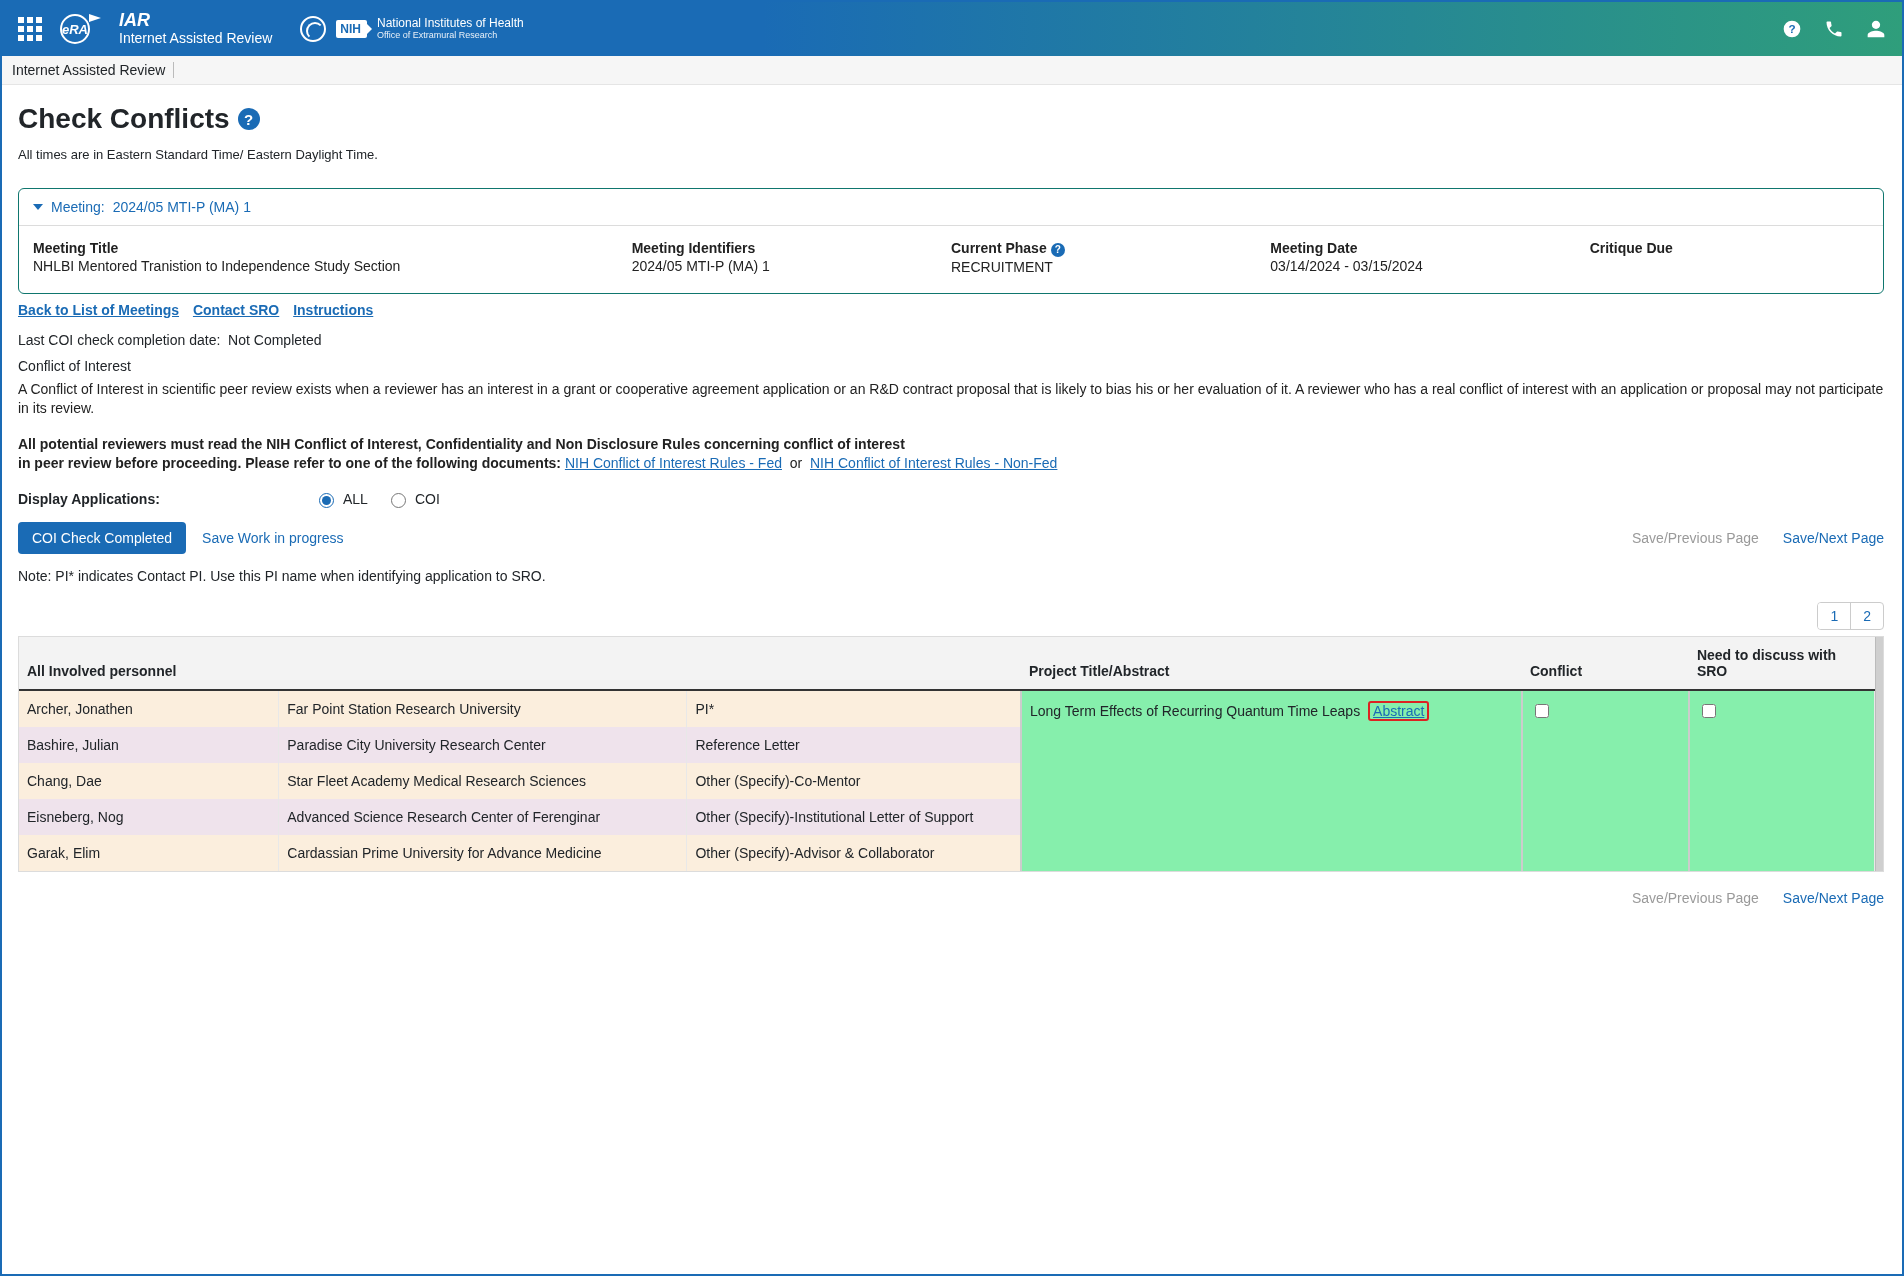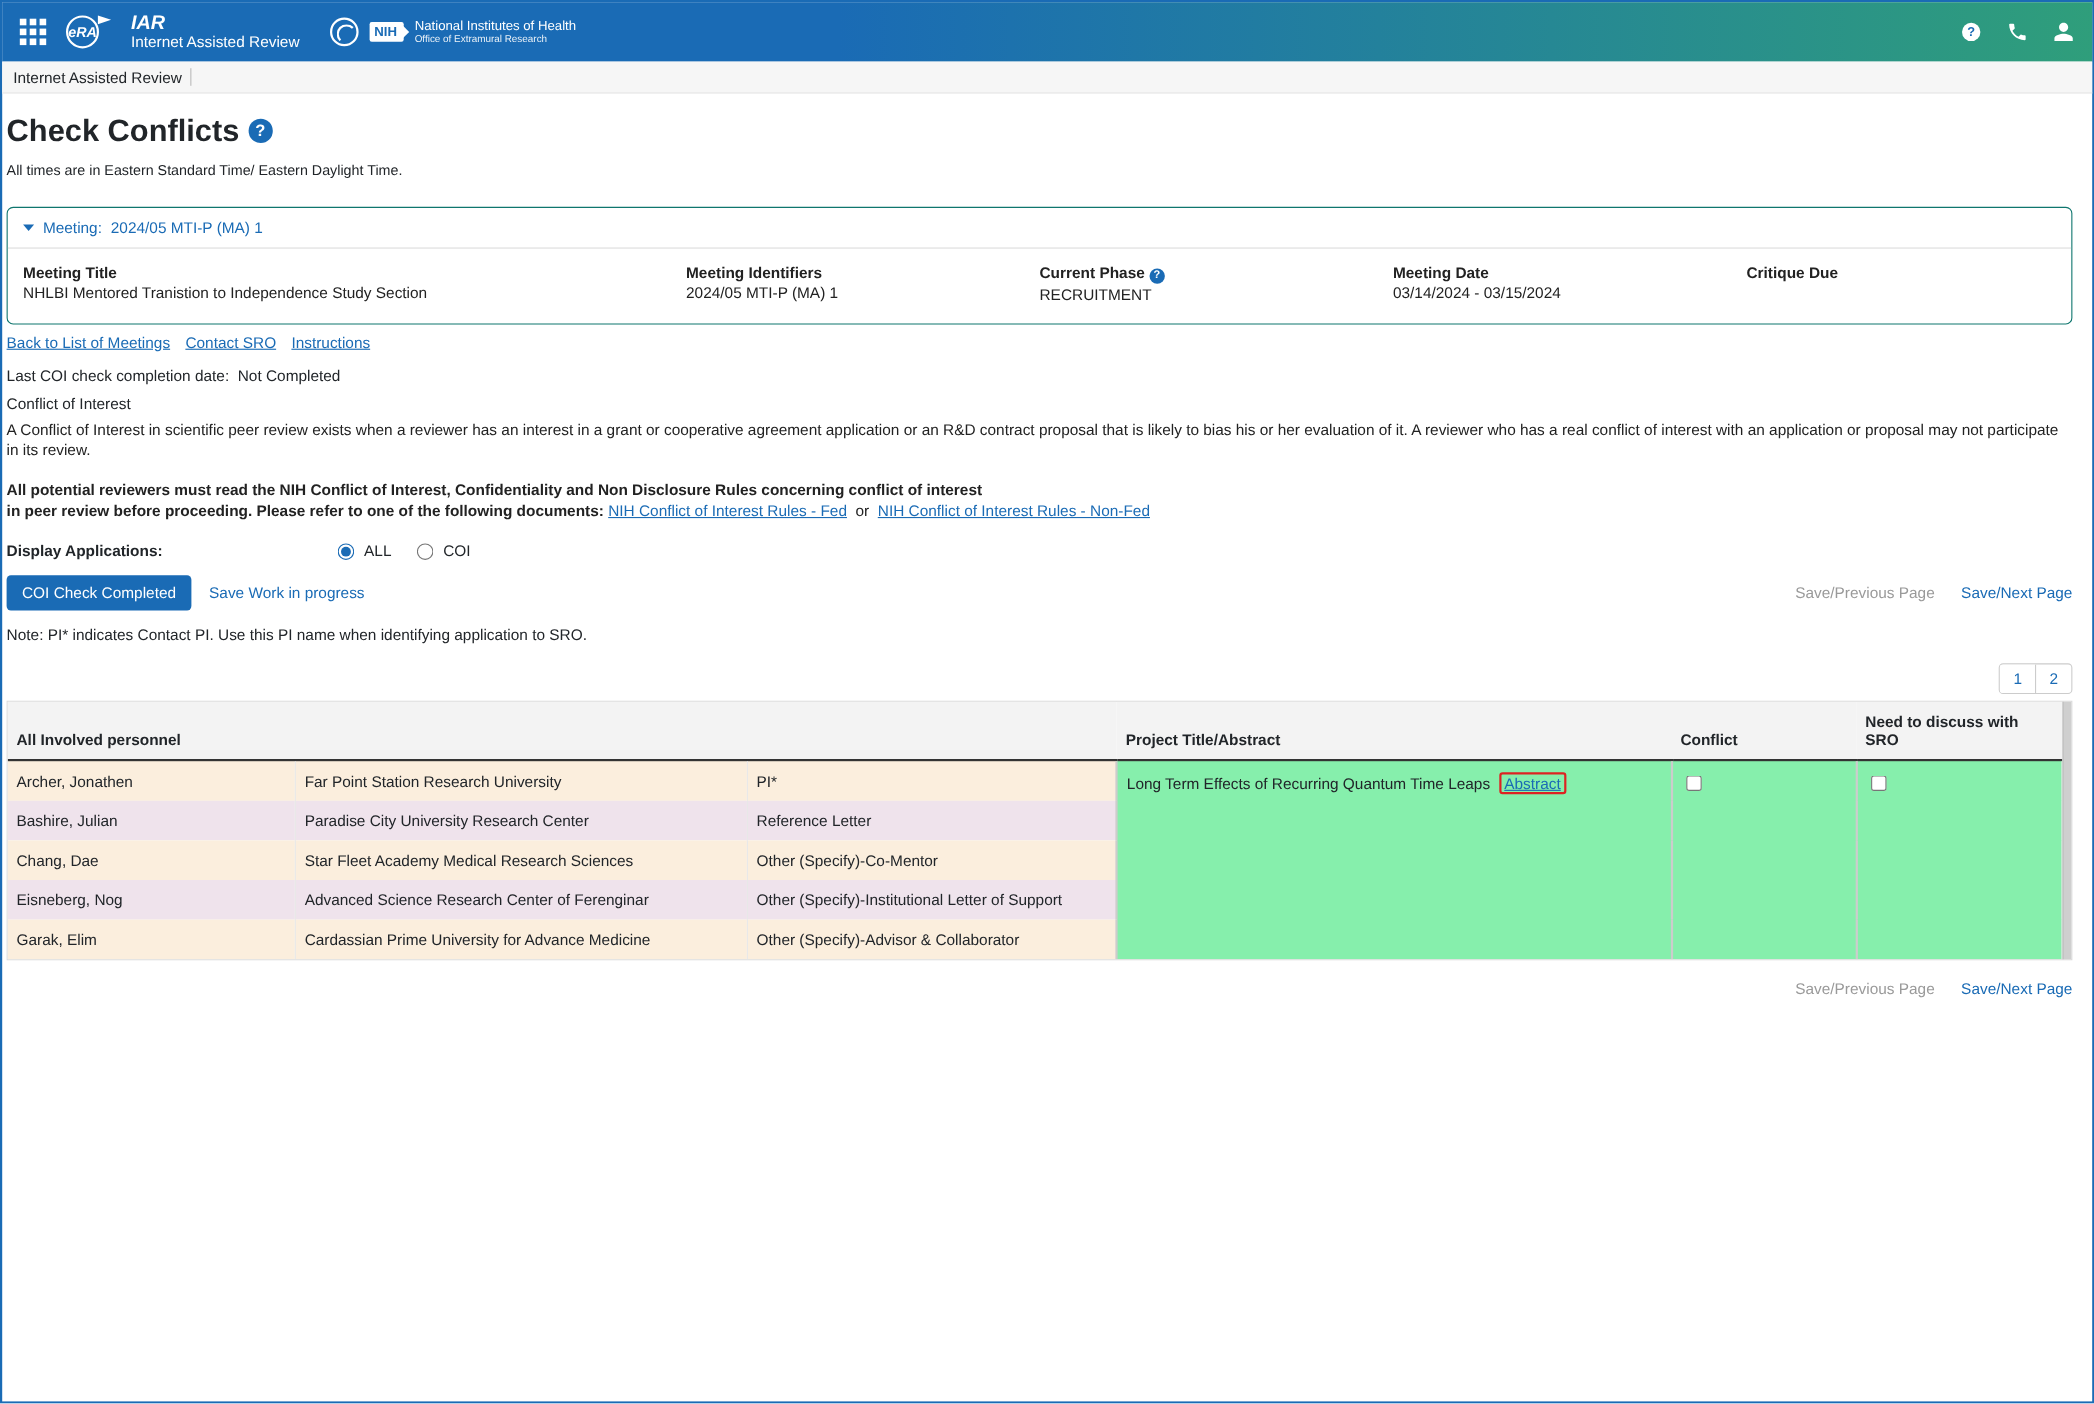--- a/index.html
+++ b/index.html
@@ -65,21 +65,21 @@
   .nih-text .sub { font-size: 9px; opacity: 0.9; }
   .banner-right { margin-left: auto; display: flex; gap: 22px; align-items: center; }
   .banner-right .ic {
     width: 20px; height: 20px; fill: #fff;
   }
   .crumbs {
     background: #f6f6f6; border-bottom: 1px solid #e5e5e5;
     padding: 6px 10px; font-size: 14px;
   }
   .crumbs span { border-right: 1px solid #bbb; padding-right: 8px; }
-  .page { padding: 18px 18px 24px 4px; }
+  .page { padding: 18px 18px 24px 16px; }
   h1 { font-size: 28px; font-weight: 700; margin: 0 0 12px 0; display: flex; align-items: center; gap: 8px; }
   h1 .help-circ {
     width: 22px; height: 22px; border-radius: 50%; background: #1a6bb5; color: #fff;
     display: inline-flex; align-items: center; justify-content: center; font-size: 15px; font-weight: 700;
   }
   .note { font-size: 13px; margin-bottom: 26px; }
   .panel {
     border: 1px solid #0f766e; border-radius: 6px; margin-bottom: 8px; overflow: hidden;
   }
   .panel-header {
@@ -92,21 +92,21 @@
   }
   .panel-body { padding: 14px 14px 18px 14px; display: flex; gap: 40px; flex-wrap: wrap; }
   .panel-col .lbl { font-weight: 700; font-size: 14px; color: #222; }
   .panel-col .val { font-size: 14px; color: #222; margin-top: 2px; }
   .mini-help {
     width: 14px; height: 14px; border-radius: 50%; background: #1a6bb5; color: #fff;
     display: inline-flex; align-items: center; justify-content: center; font-size: 10px; font-weight: 700; margin-left: 4px;
   }
   .links-row { margin-bottom: 14px; font-size: 14px; }
   .link { color: #1a6bb5; text-decoration: underline; cursor: pointer; }
-  .links-row .link { margin-right: 10px; }
+  .links-row .link { margin-right: 10px; font-weight: bold; }
   .section-label { font-weight: 400; margin: 10px 0 6px 0; }
   .body-text { font-size: 14px; color: #222; line-height: 1.4; margin-bottom: 16px; }
   .bold { font-weight: 700; }
   .radio-row { display: flex; align-items: center; gap: 18px; margin: 10px 0 14px 0; }
   .radio-row .rlabel { font-weight: 700; min-width: 200px; }
   .radio-opt { display: inline-flex; align-items: center; gap: 6px; cursor: pointer; }
   .radio-opt input { accent-color: #1a6bb5; width: 15px; height: 15px; }
   .radio-spacer { width: 60px; display: inline-block; }
   .actions-row { display: flex; align-items: center; gap: 16px; margin-bottom: 14px; }
   .btn-primary {

